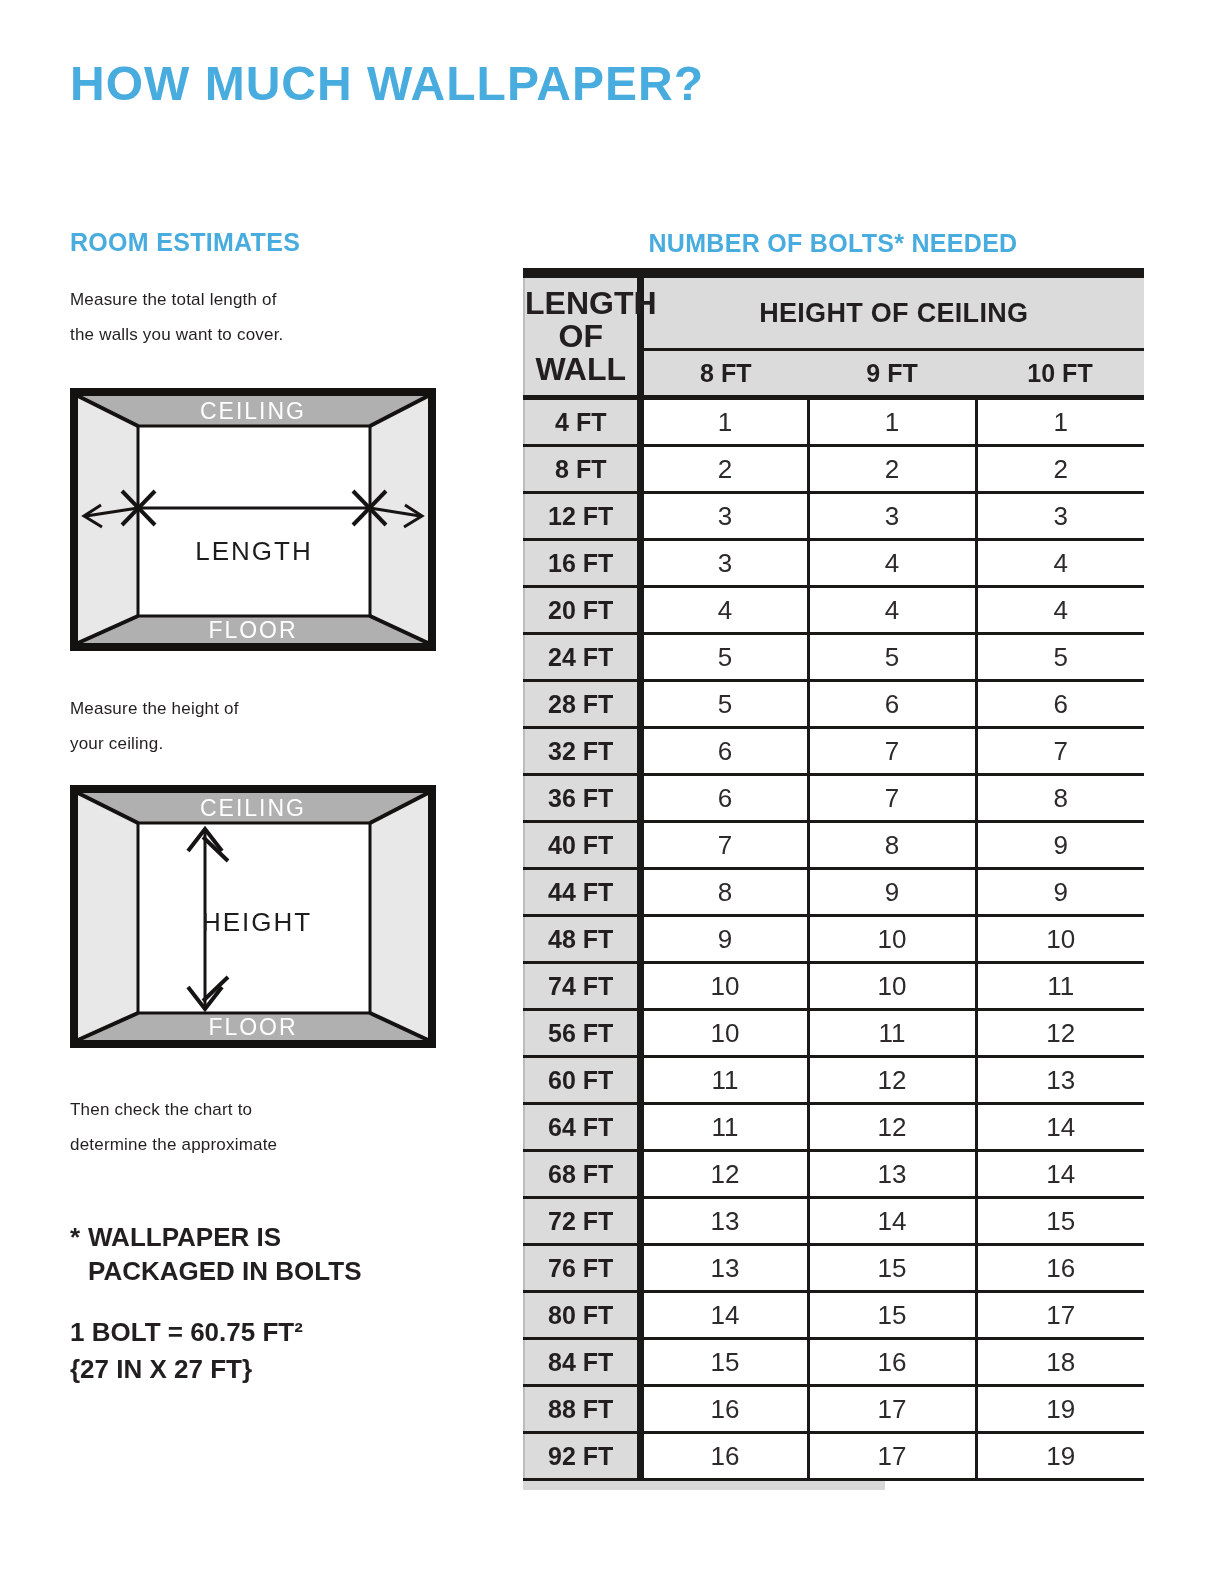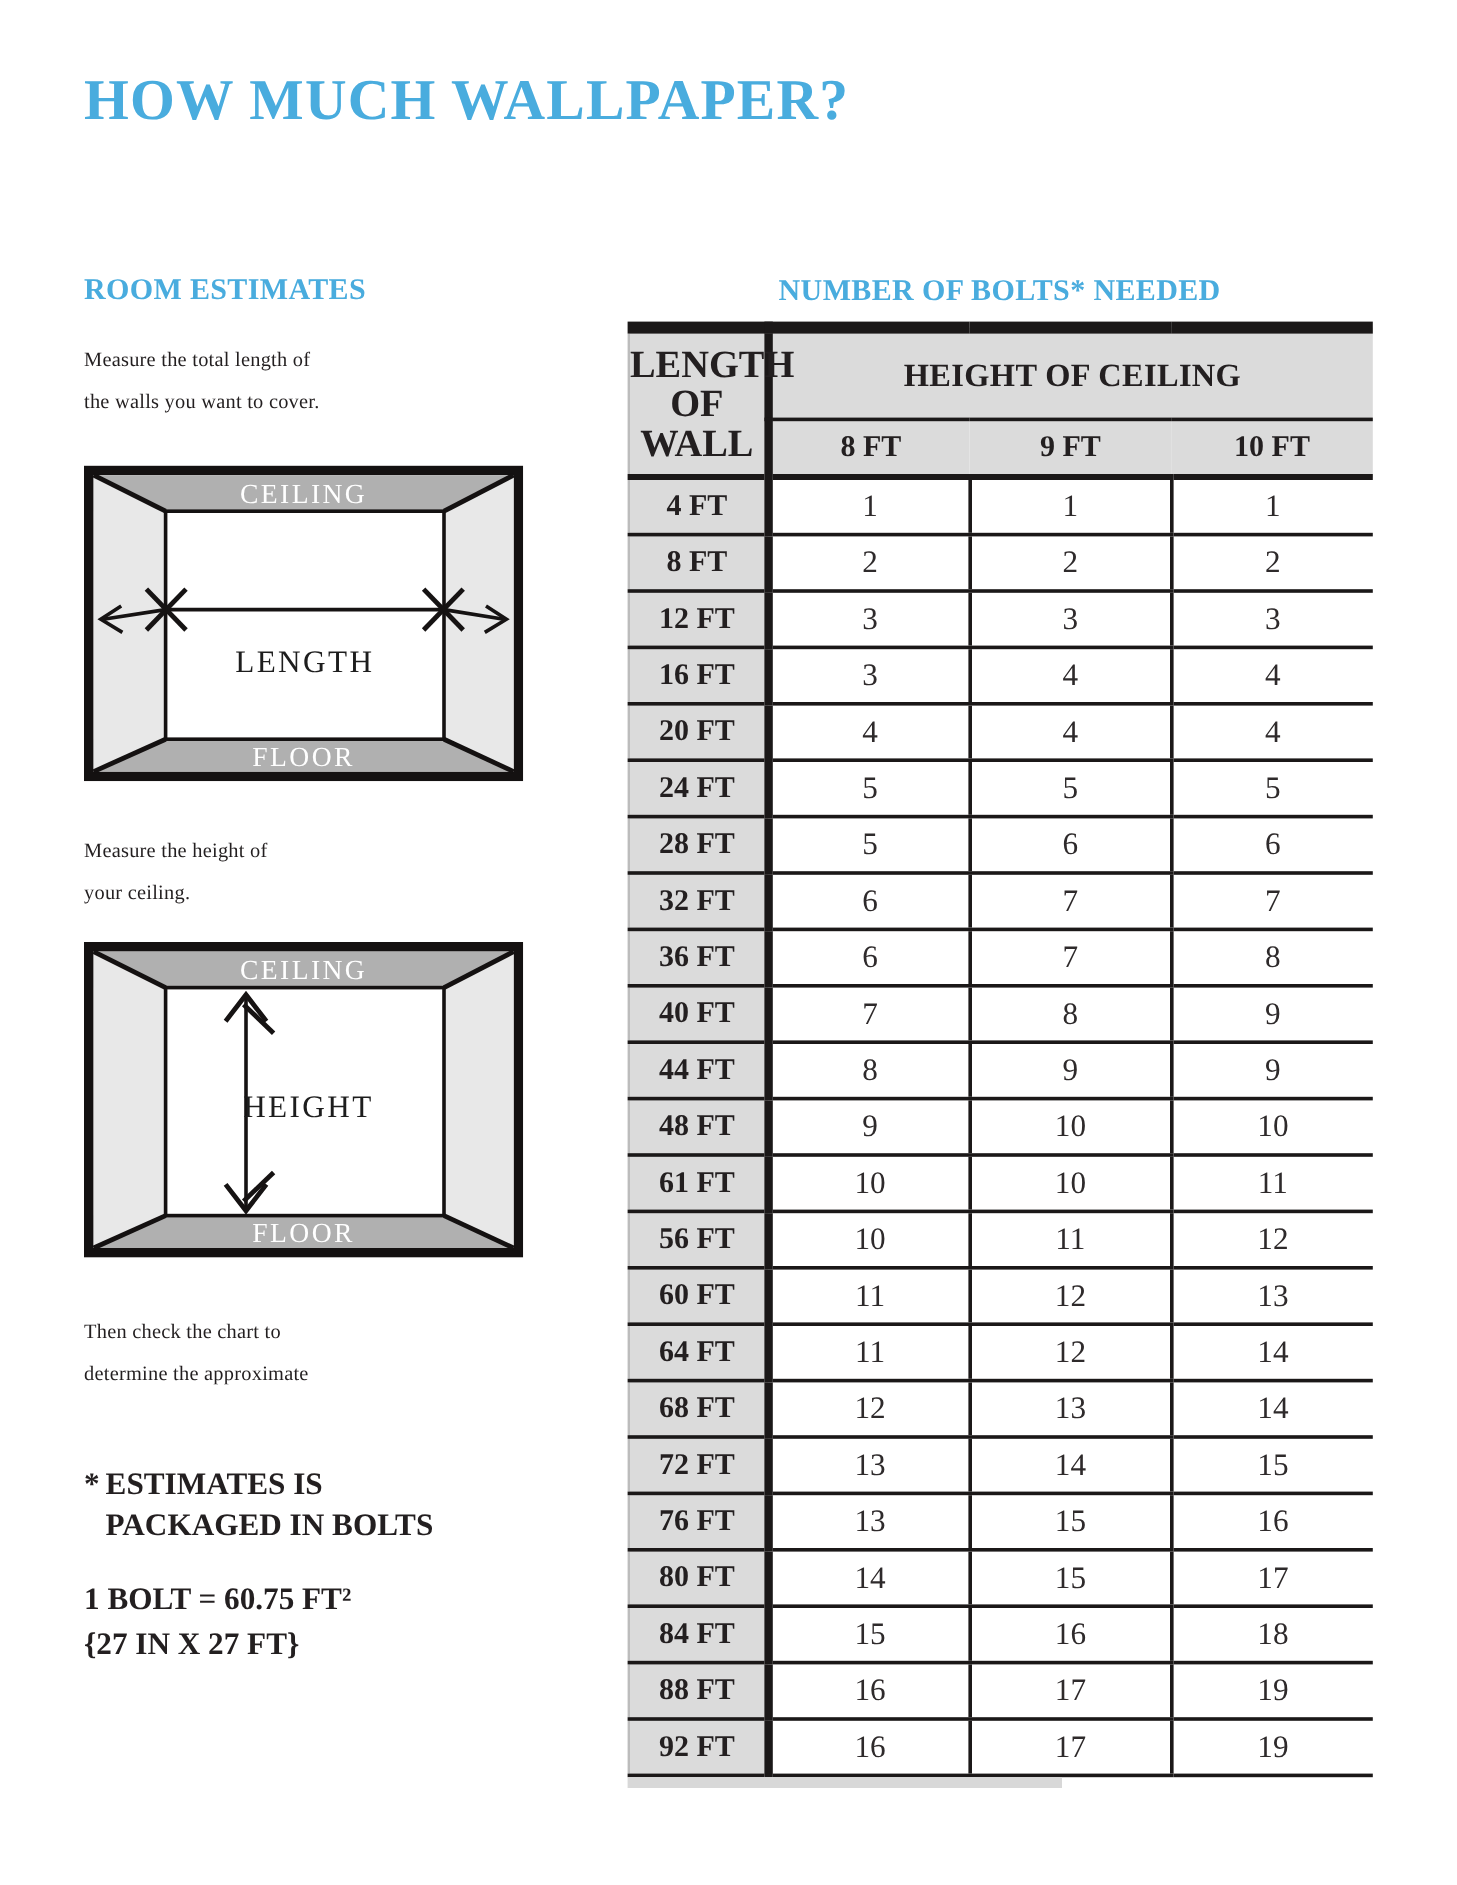--- a/index.html
+++ b/index.html
@@ -7,21 +7,21 @@
     --text_black:#231F20;
     --border_dark:#1B1818;
     --table_gray:#DBDBDB;
     --ceiling_gray:#B0B0B0;
     --wall_light:#E8E8E8;
     --shadow_gray:#D8D8D8;
   }
   html,body{margin:0;padding:0;background:#fff;}
   #page{
     position:relative;width:1192px;height:1571px;background:#ffffff;
-    font-family:Liberation Serif, serif;color:var(--text_black);
+    font-family:Liberation Sans, sans-serif;color:var(--text_black);
     overflow:hidden;
   }
   .page-title{
     position:absolute;left:70px;top:56px;margin:0;
     font-size:48px;font-weight:700;letter-spacing:1px;color:var(--accent_blue);
   }
   
   .left-col{position:absolute;left:70px;top:228px;width:400px;}
   .section-heading{
     margin:0 0 26px 0;font-size:25px;line-height:28px;font-weight:700;
@@ -163,21 +163,21 @@
     </svg>
 
     <p class="step s3">
       <span>Then check the chart to</span>
       <span>determine the approximate</span>
     </p>
 
     <div class="footnote">
       <span class="star">*</span>
       <span class="lines">
-        <span>ESTIMATES IS</span>
+        <span>WALLPAPER IS</span>
         <span>PACKAGED IN BOLTS</span>
       </span>
     </div>
 
     <div class="bolt-eq">
       <span>1 BOLT = 60.75 FT²</span>
       <span>{27 IN X 27 FT}</span>
     </div>
   </div>
 
@@ -269,21 +269,21 @@
             <td class="value-cell">9</td>
             <td class="value-cell">9</td>
           </tr>
           <tr>
             <td class="label-cell">48 FT</td>
             <td class="value-cell">9</td>
             <td class="value-cell">10</td>
             <td class="value-cell">10</td>
           </tr>
           <tr>
-            <td class="label-cell">61 FT</td>
+            <td class="label-cell">74 FT</td>
             <td class="value-cell">10</td>
             <td class="value-cell">10</td>
             <td class="value-cell">11</td>
           </tr>
           <tr>
             <td class="label-cell">56 FT</td>
             <td class="value-cell">10</td>
             <td class="value-cell">11</td>
             <td class="value-cell">12</td>
           </tr>

